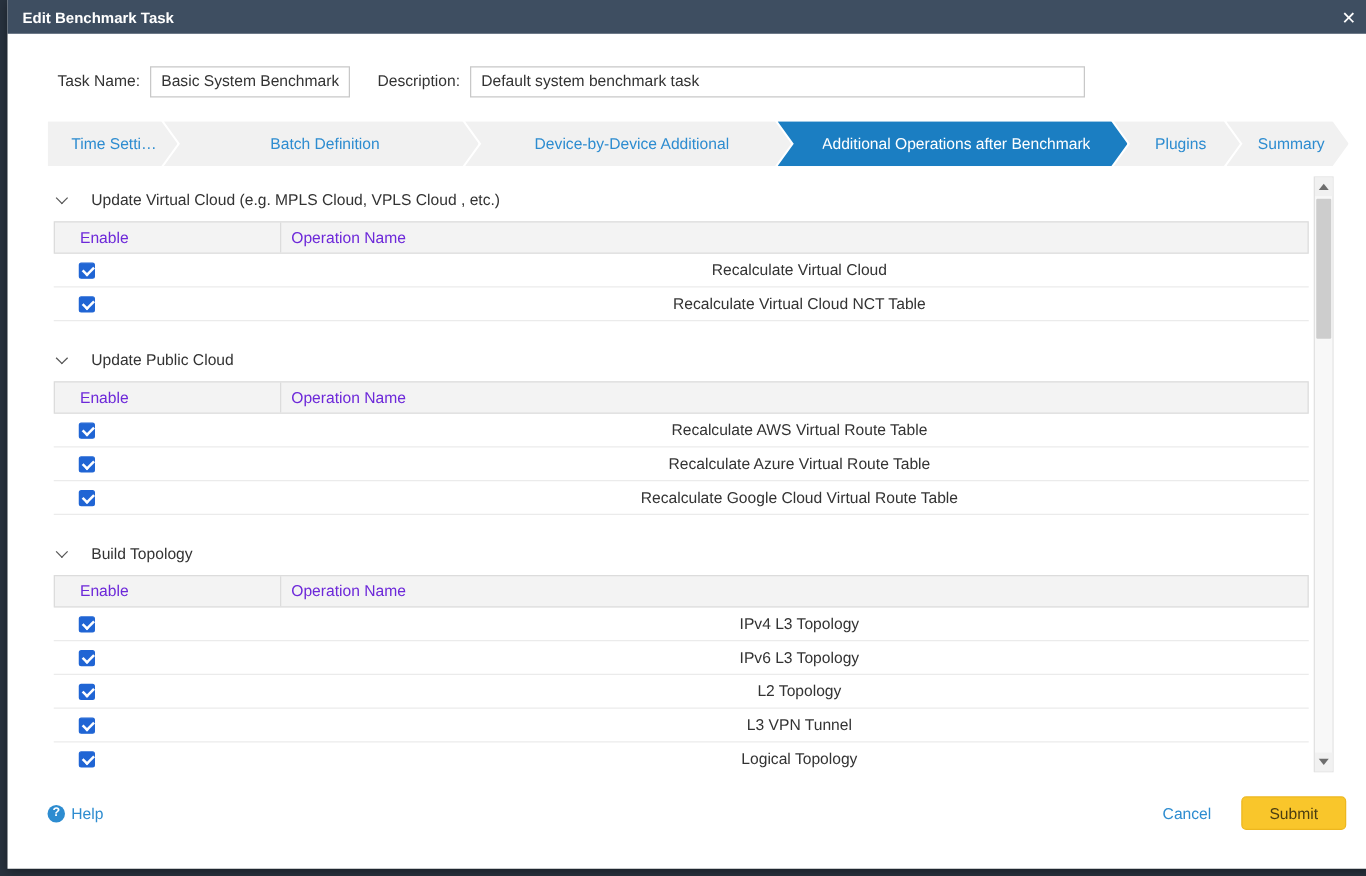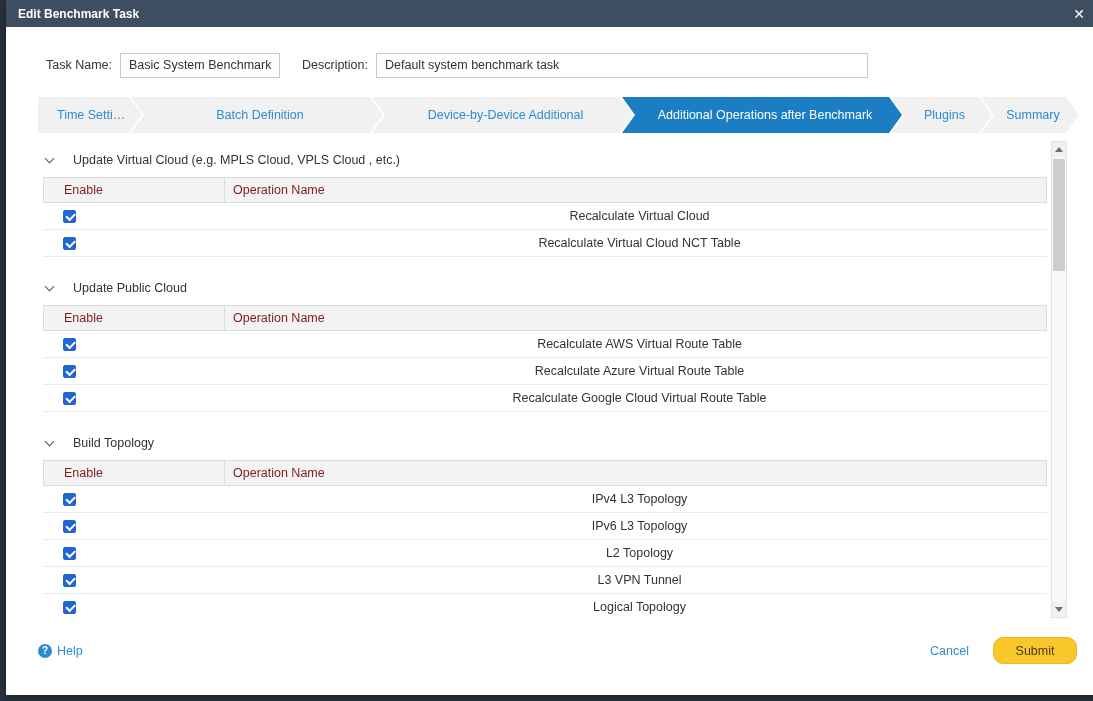--- a/index.html
+++ b/index.html
@@ -57,41 +57,41 @@
 
   
   .section { margin-top:24px; }
   .section:first-child { margin-top:12px; }
   .section-title { display:flex; align-items:center; gap:20px; font-size:12.5px; color:#333;
                    padding-left:8px; margin-bottom:10px; cursor:pointer; }
   .chev { width:7px; height:7px; border-right:1.5px solid #555; border-bottom:1.5px solid #555;
           transform:rotate(45deg); margin-top:-4px; flex:0 0 auto; }
   .optable { margin-left:5px; margin-right:2px; }
   .thead { display:flex; height:26px; background:#f3f3f3; border:1px solid #dcdcdc; align-items:stretch;
-           font-size:12.5px; color:#7f1d1d; }
+           font-size:12.5px; color:#6d28d9; }
   .col-enable { width:181px; padding-left:20px; border-right:1px solid #dcdcdc; display:flex; align-items:center; }
   .col-op { flex:1; padding-left:8px; display:flex; align-items:center; }
   .trow { display:flex; height:27px; align-items:center; border-bottom:1px solid #ebebeb;
           font-size:12.5px; color:#333; }
   .cell-enable { width:181px; padding-left:20px; display:flex; align-items:center; }
   .cell-op { flex:1; padding-left:8px;text-align:center; }
   .checkbox { position:relative; width:13px; height:13px; border-radius:2px; background:#fff;
               border:1px solid #8a8a8a; cursor:pointer; display:inline-block; }
   .checkbox.checked { background:#2065d4; border-color:#2065d4; }
   .checkbox.checked::after { content:""; position:absolute; left:2px; top:2.5px; width:7px; height:3.5px;
               border-left:2px solid #fff; border-bottom:2px solid #fff; transform:rotate(-45deg); }
 
   
   .footer { flex:0 0 77px; display:flex; align-items:center; padding:0 22px 12px 32px; }
   .help { display:flex; align-items:center; gap:5px; color:#2d8cd0; font-size:12.5px; cursor:pointer; }
   .help-icon { width:14px; height:14px; border-radius:50%; background:#2d8cd0; color:#fff; font-size:10px;
                font-weight:bold; display:flex; align-items:center; justify-content:center; }
   .spacer { flex:1; }
   .cancel { color:#2d8cd0; font-size:12.5px; margin-right:24px; cursor:pointer; }
-  .submit { width:84px; height:27px; background:#f9c62b; border:1px solid #edb71f; border-radius:10px;
+  .submit { width:84px; height:27px; background:#f9c62b; border:1px solid #edb71f; border-radius:4px;
             color:#4a3d12; font-size:12.5px; font-family:"Liberation Sans", sans-serif; cursor:pointer; }
 </style>
 </head>
 <body>
 
 <div class="screen">
   <div class="dialog">
 
     <div class="titlebar">
       <span>Edit Benchmark Task</span>

